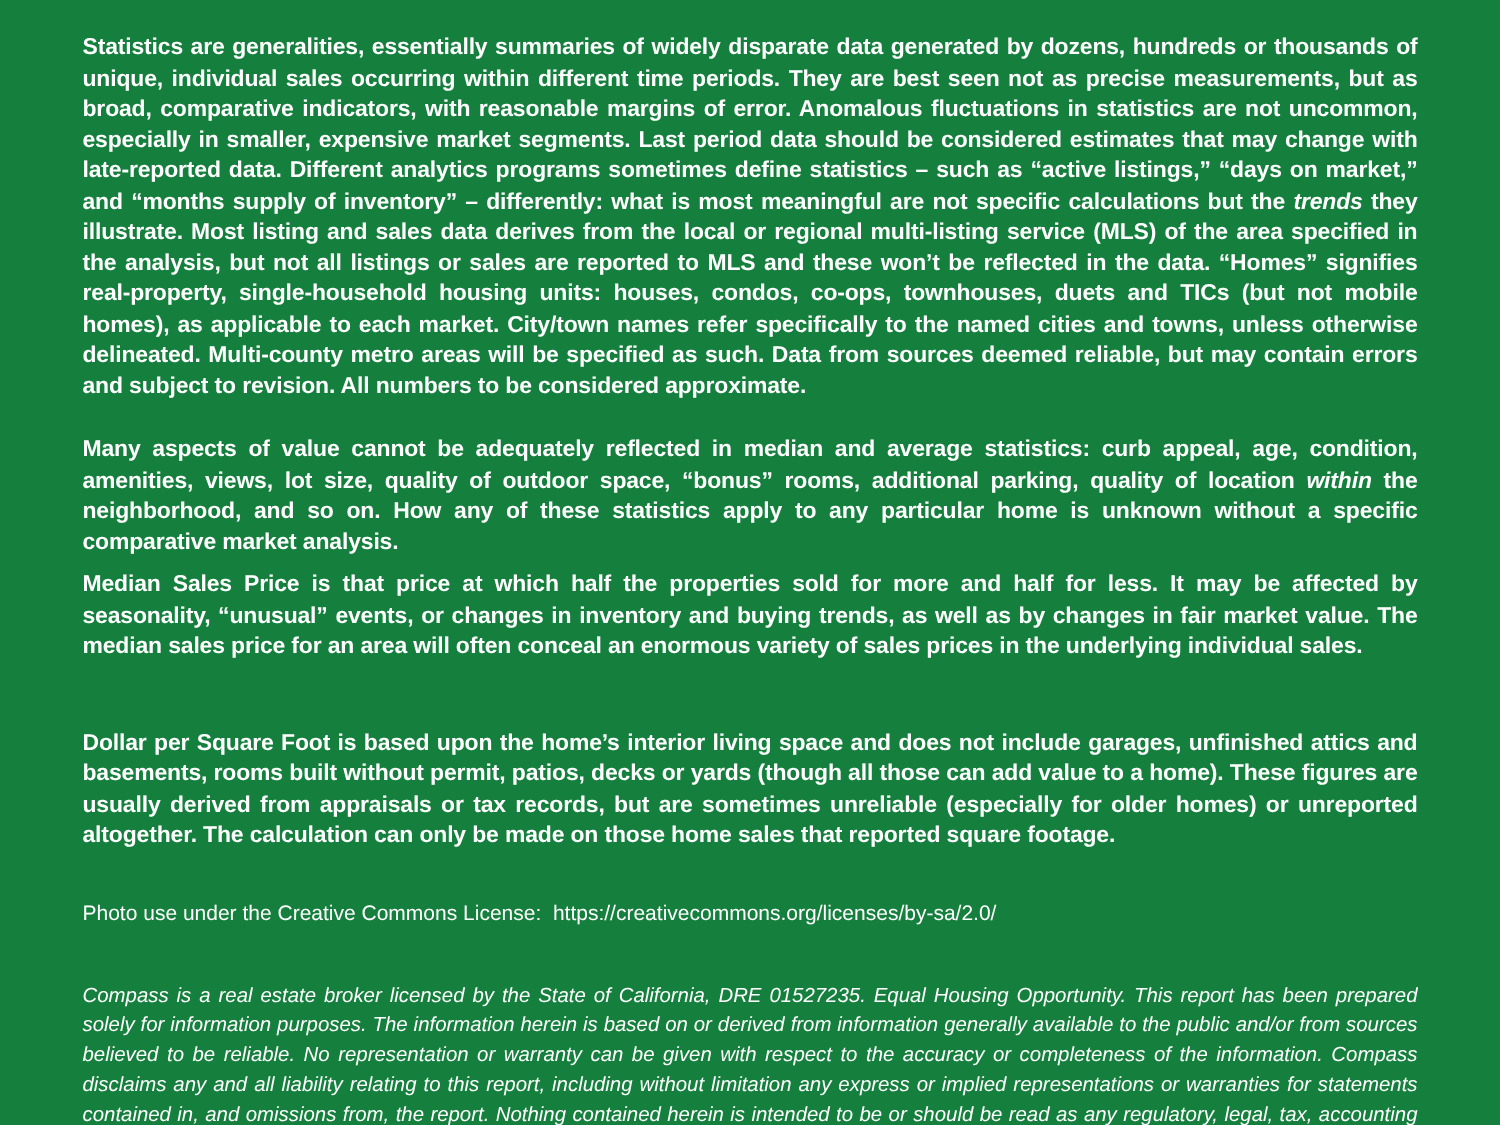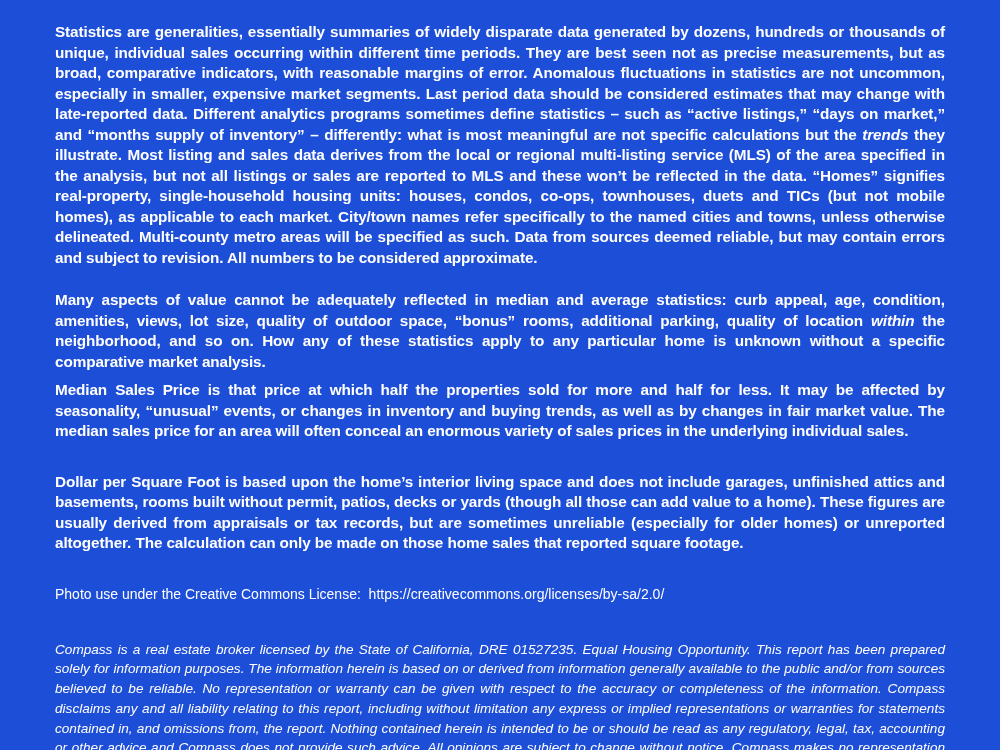--- a/index.html
+++ b/index.html
@@ -5,40 +5,40 @@
   html, body {
     margin: 0;
     padding: 0;
     background: #000000;
   }
   .page {
     position: relative;
     width: 1000px;
     height: 750px;
     box-sizing: border-box;
-    background: #1d4ed8;
+    background: #15803d;
     color: #ffffff;
     padding: 22px 55px 0 55px;
     overflow: hidden;
     font-family: "Liberation Sans", sans-serif;
   }
   .para-bold {
     font-weight: 700;
     font-size: 15.3px;
     line-height: 20.5px;
     text-align: justify;
     letter-spacing: -0.1px;
     margin: 0 0 22px 0;
   }
   .para-bold em {
     font-style: italic;
     font-weight: 700;
   }
   .para-many   { margin-bottom: 8px; }
-  .para-median { margin-bottom: 30px; }
+  .para-median { margin-bottom: 44px; }
   .para-dollar { margin-bottom: 30px; }
   .photo-line {
     font-weight: 400;
     font-size: 14px;
     line-height: 20px;
     margin: 0 0 36px 0;
     white-space: pre-wrap;
     text-align: left;
   }
   .legal {

